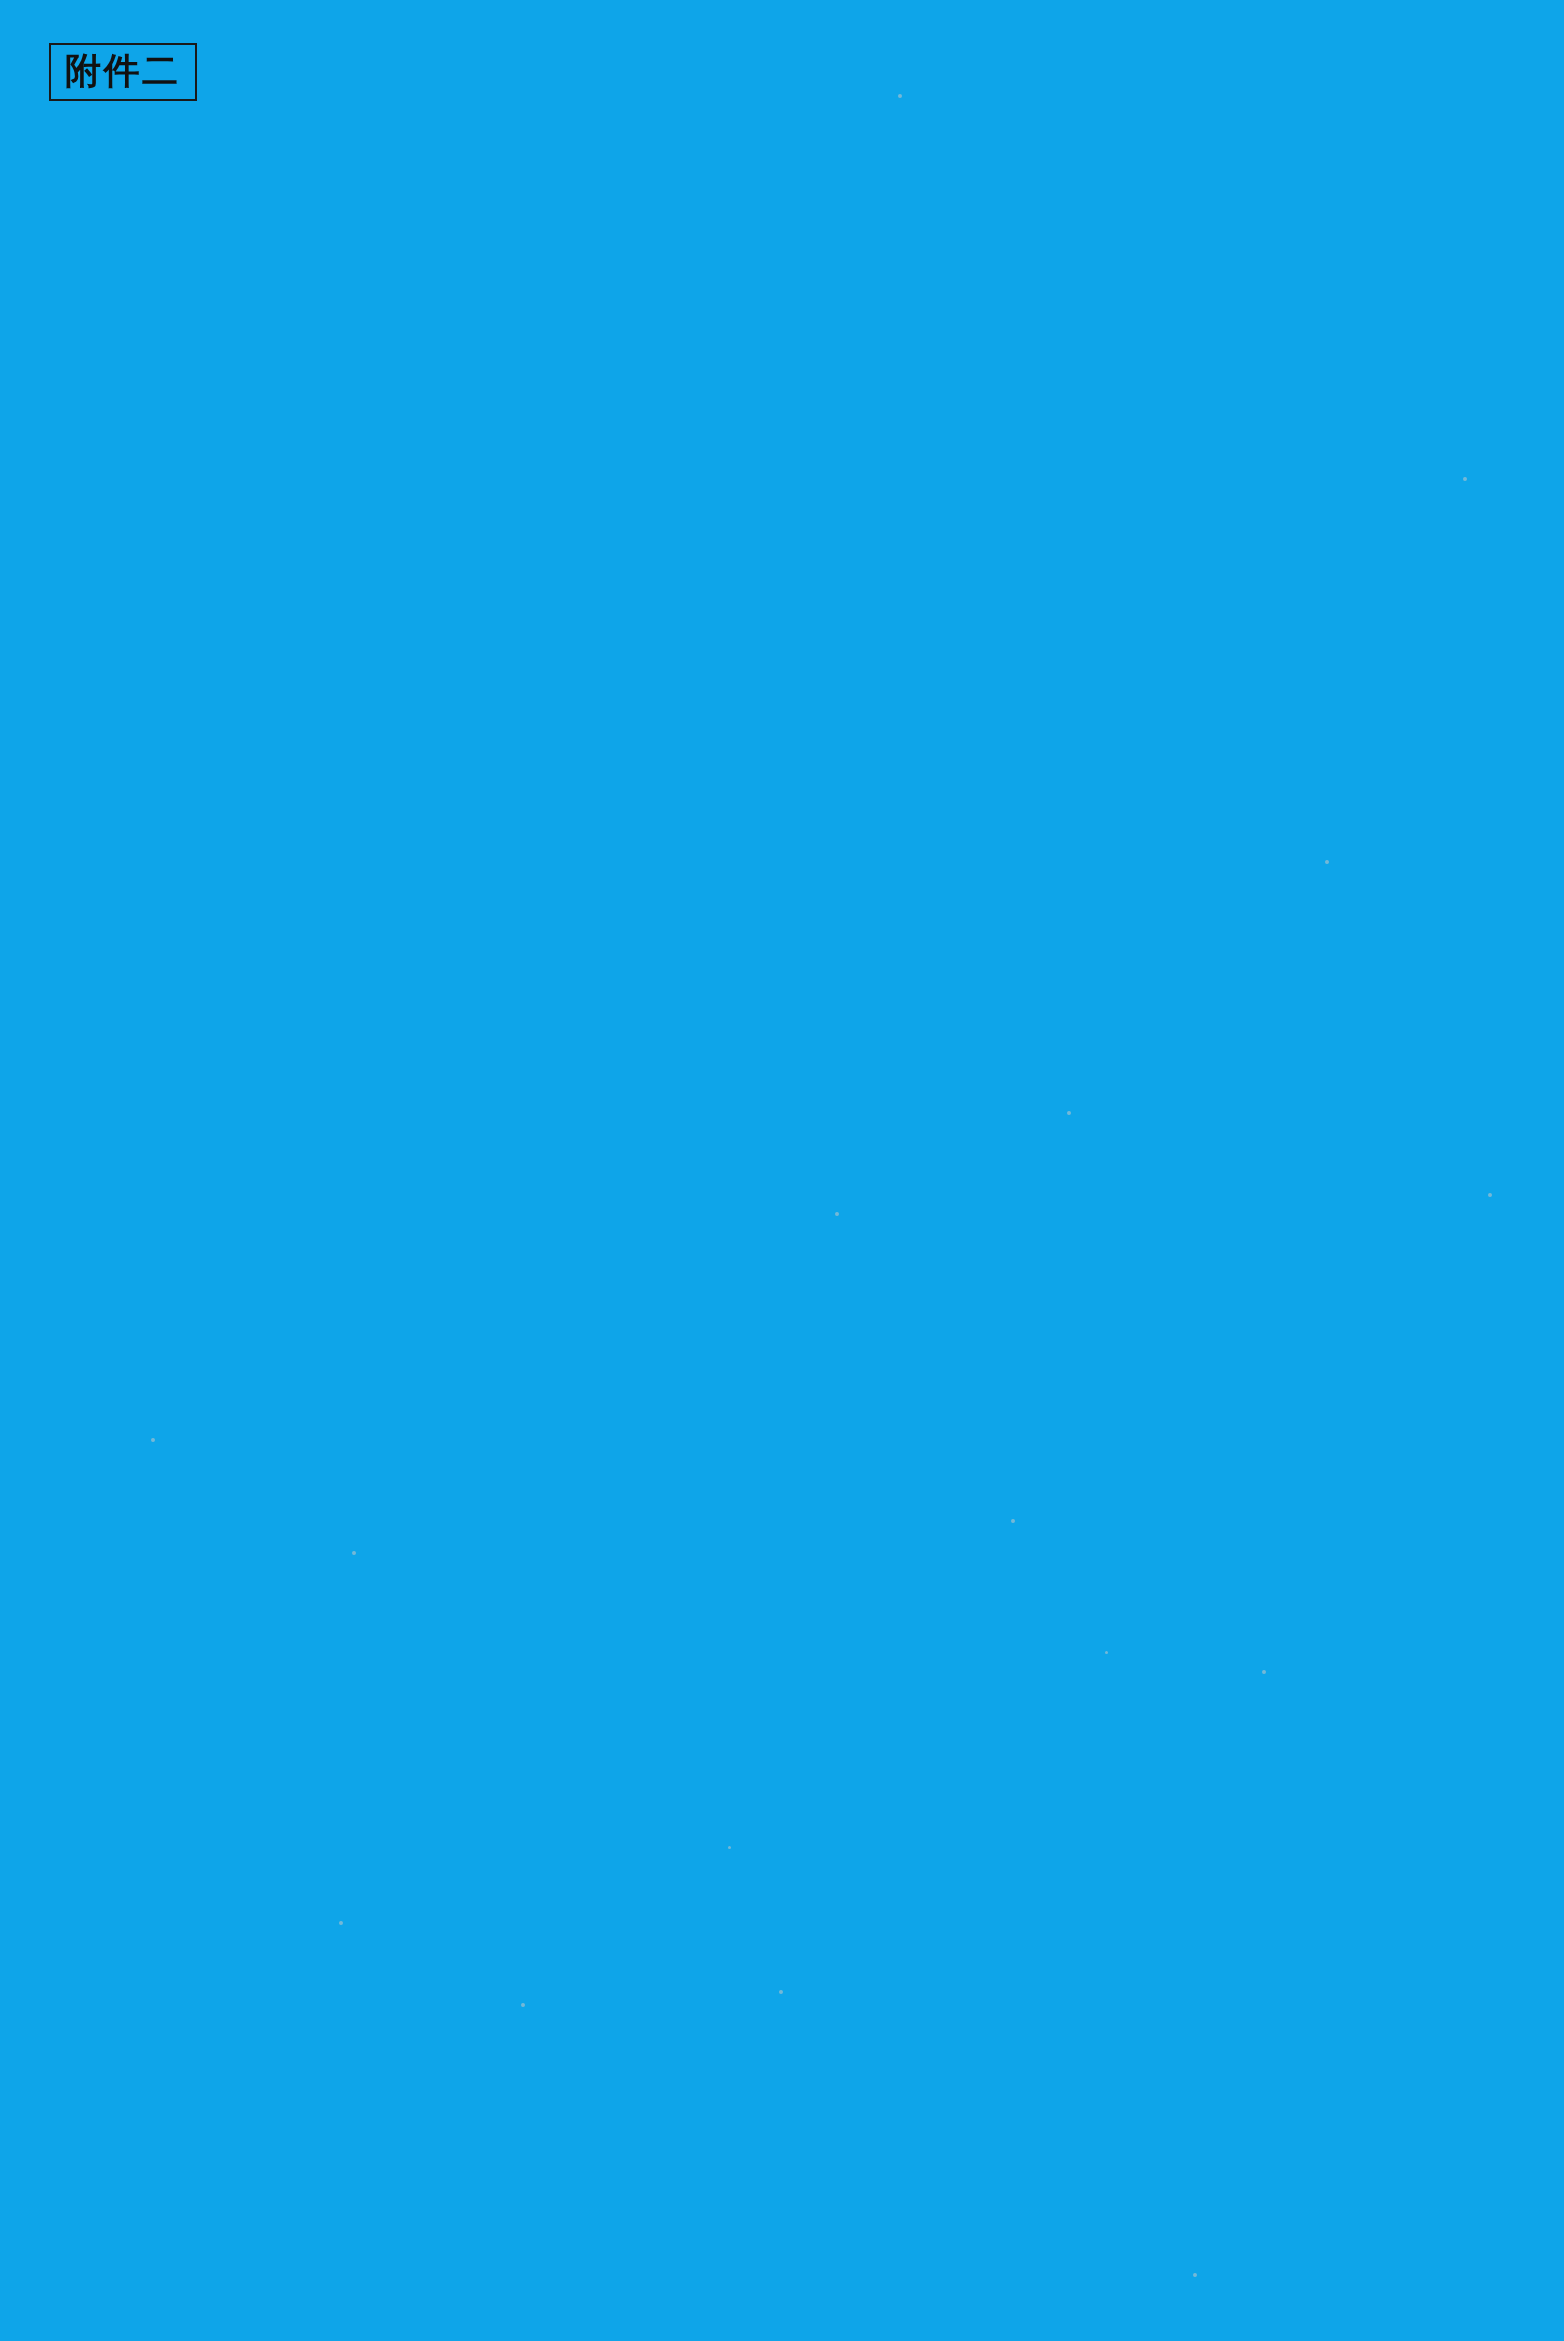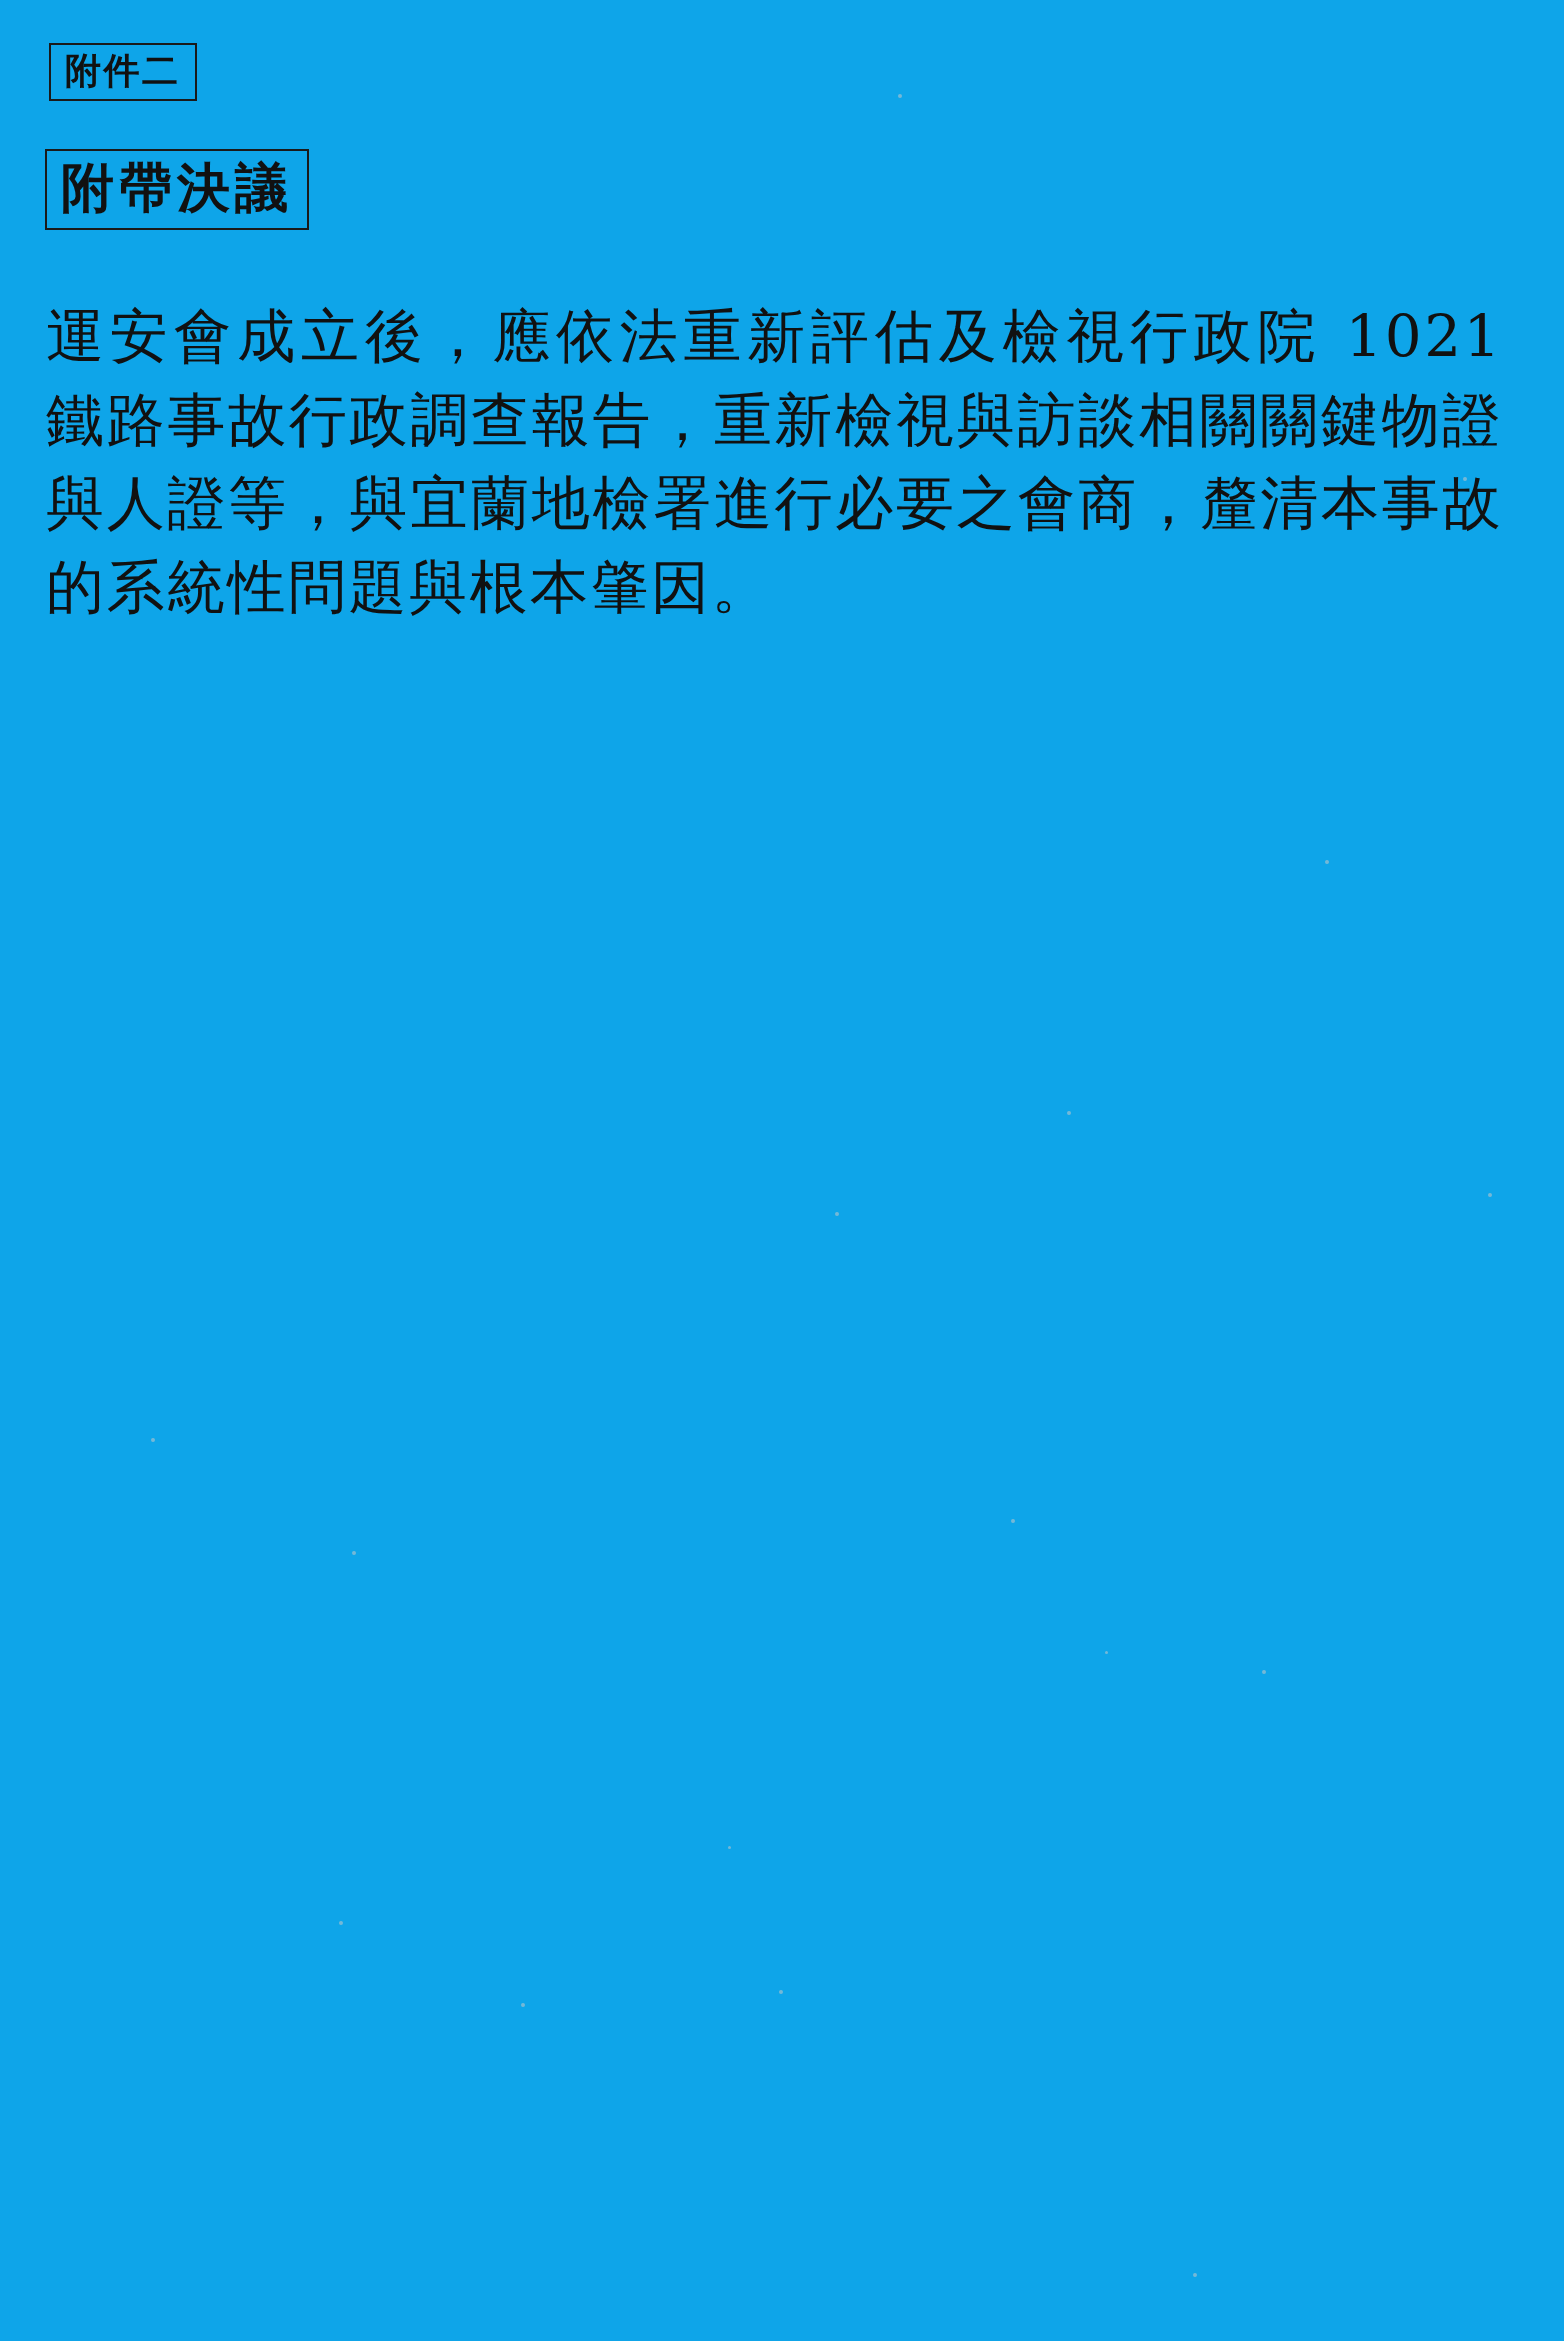--- a/index.html
+++ b/index.html
@@ -81,18 +81,16 @@
   <div class="speck" style="left:1262px; top:1670px; width:3.8px; height:3.8px;"></div>
   <div class="speck" style="left:1105px; top:1651px; width:3.1px; height:3.1px;"></div>
   <div class="speck" style="left:339px; top:1921px; width:3.8px; height:3.8px;"></div>
   <div class="speck" style="left:521px; top:2003px; width:3.8px; height:3.8px;"></div>
   <div class="speck" style="left:779px; top:1990px; width:3.8px; height:3.8px;"></div>
   <div class="speck" style="left:1193px; top:2273px; width:3.8px; height:3.8px;"></div>
   <div class="speck" style="left:728px; top:1846px; width:3.1px; height:3.1px;"></div>
 
   <div class="attachment-label">附件二</div>
 
-  <div class="heading-box">附帶決議</div>
 
-  <div class="body-text">運安會成立後，應依法重新評估及檢視行政院 1021 鐵路事故行政調查報告，重新檢視與訪談相關關鍵物證與人證等，與宜蘭地檢署進行必要之會商，釐清本事故的系統性問題與根本肇因。</div>
 
 </div>
 
 
 </body></html>

